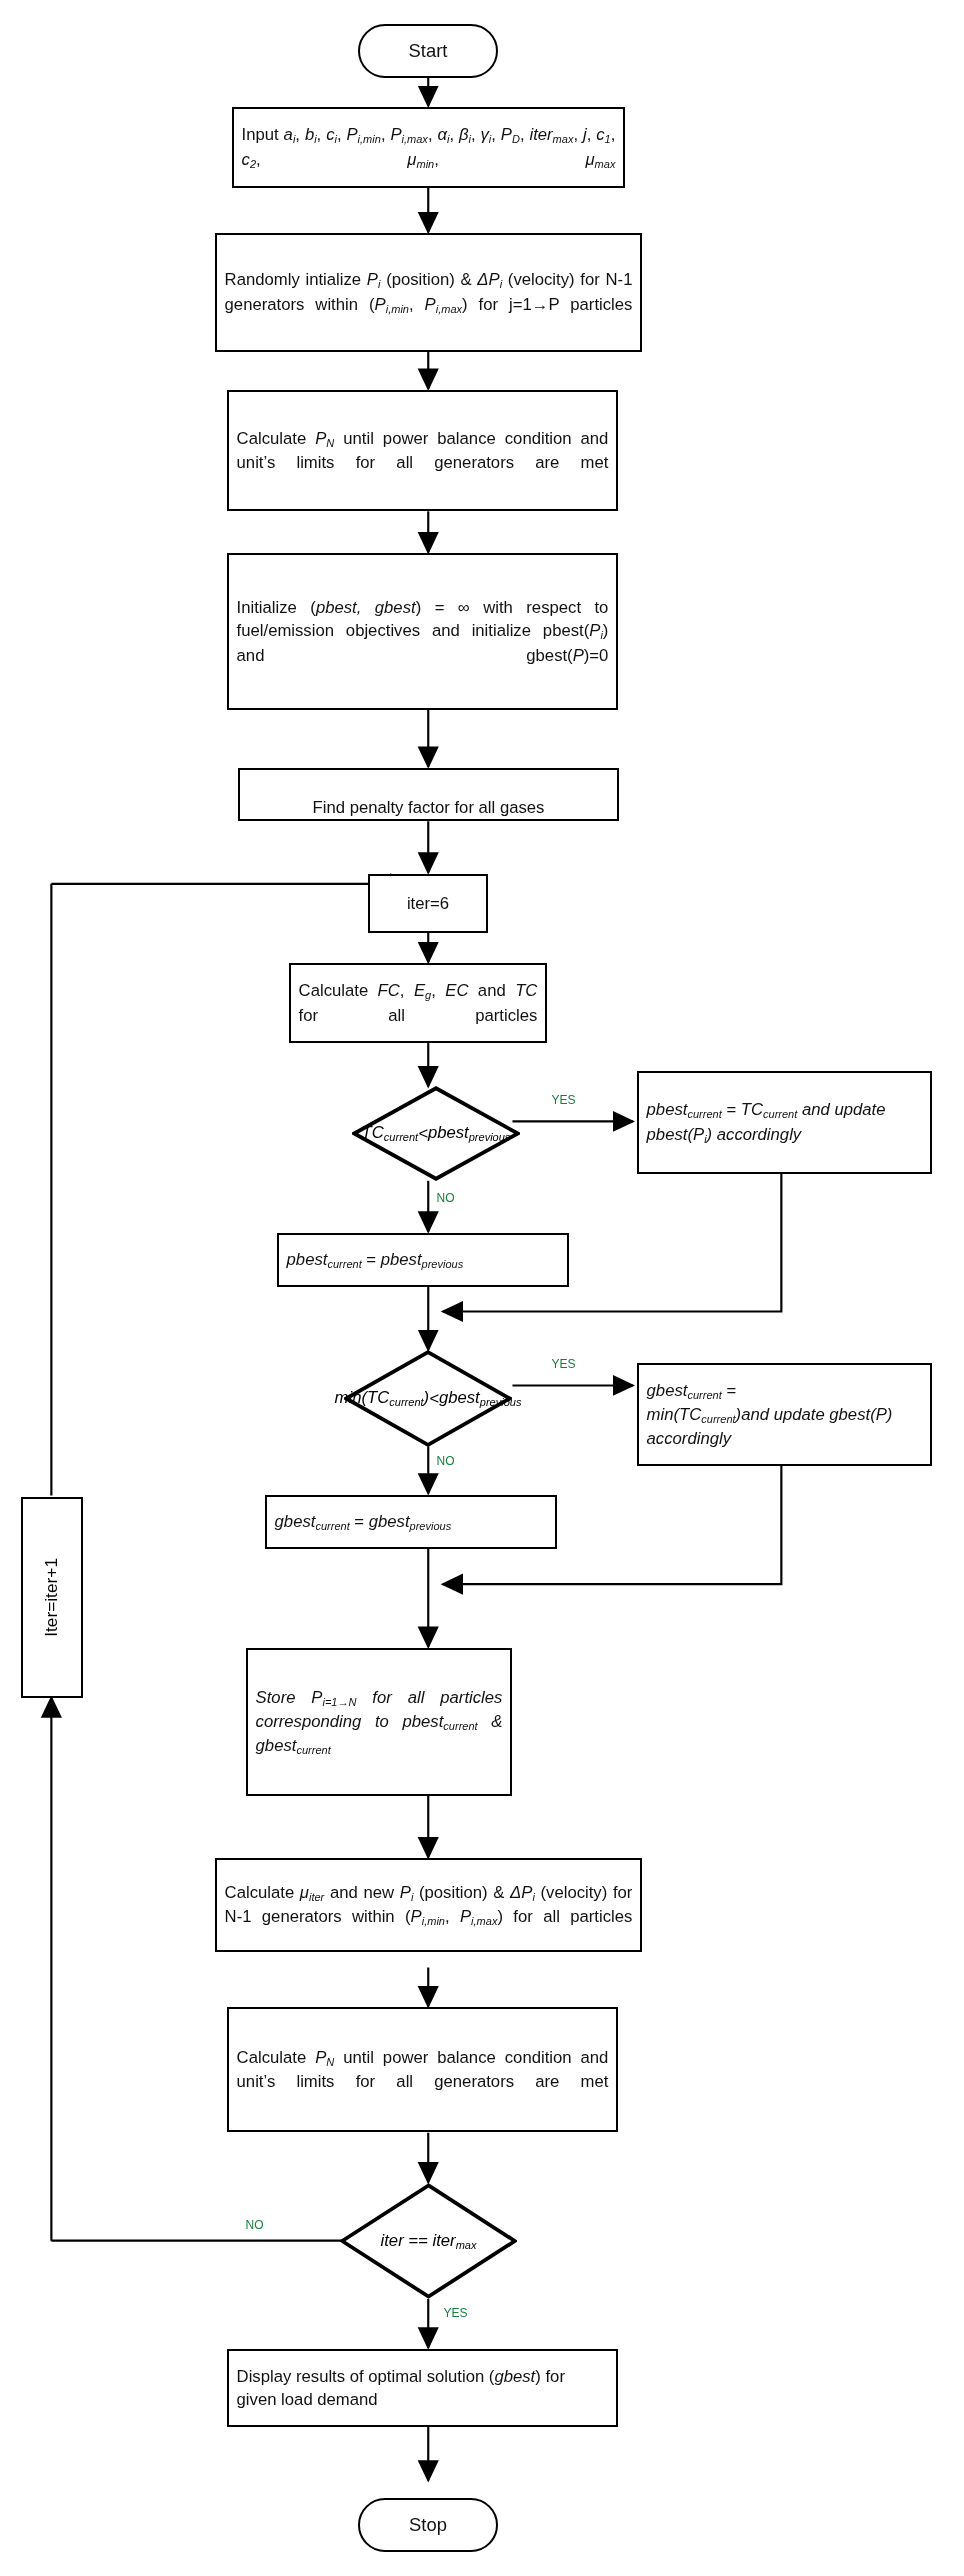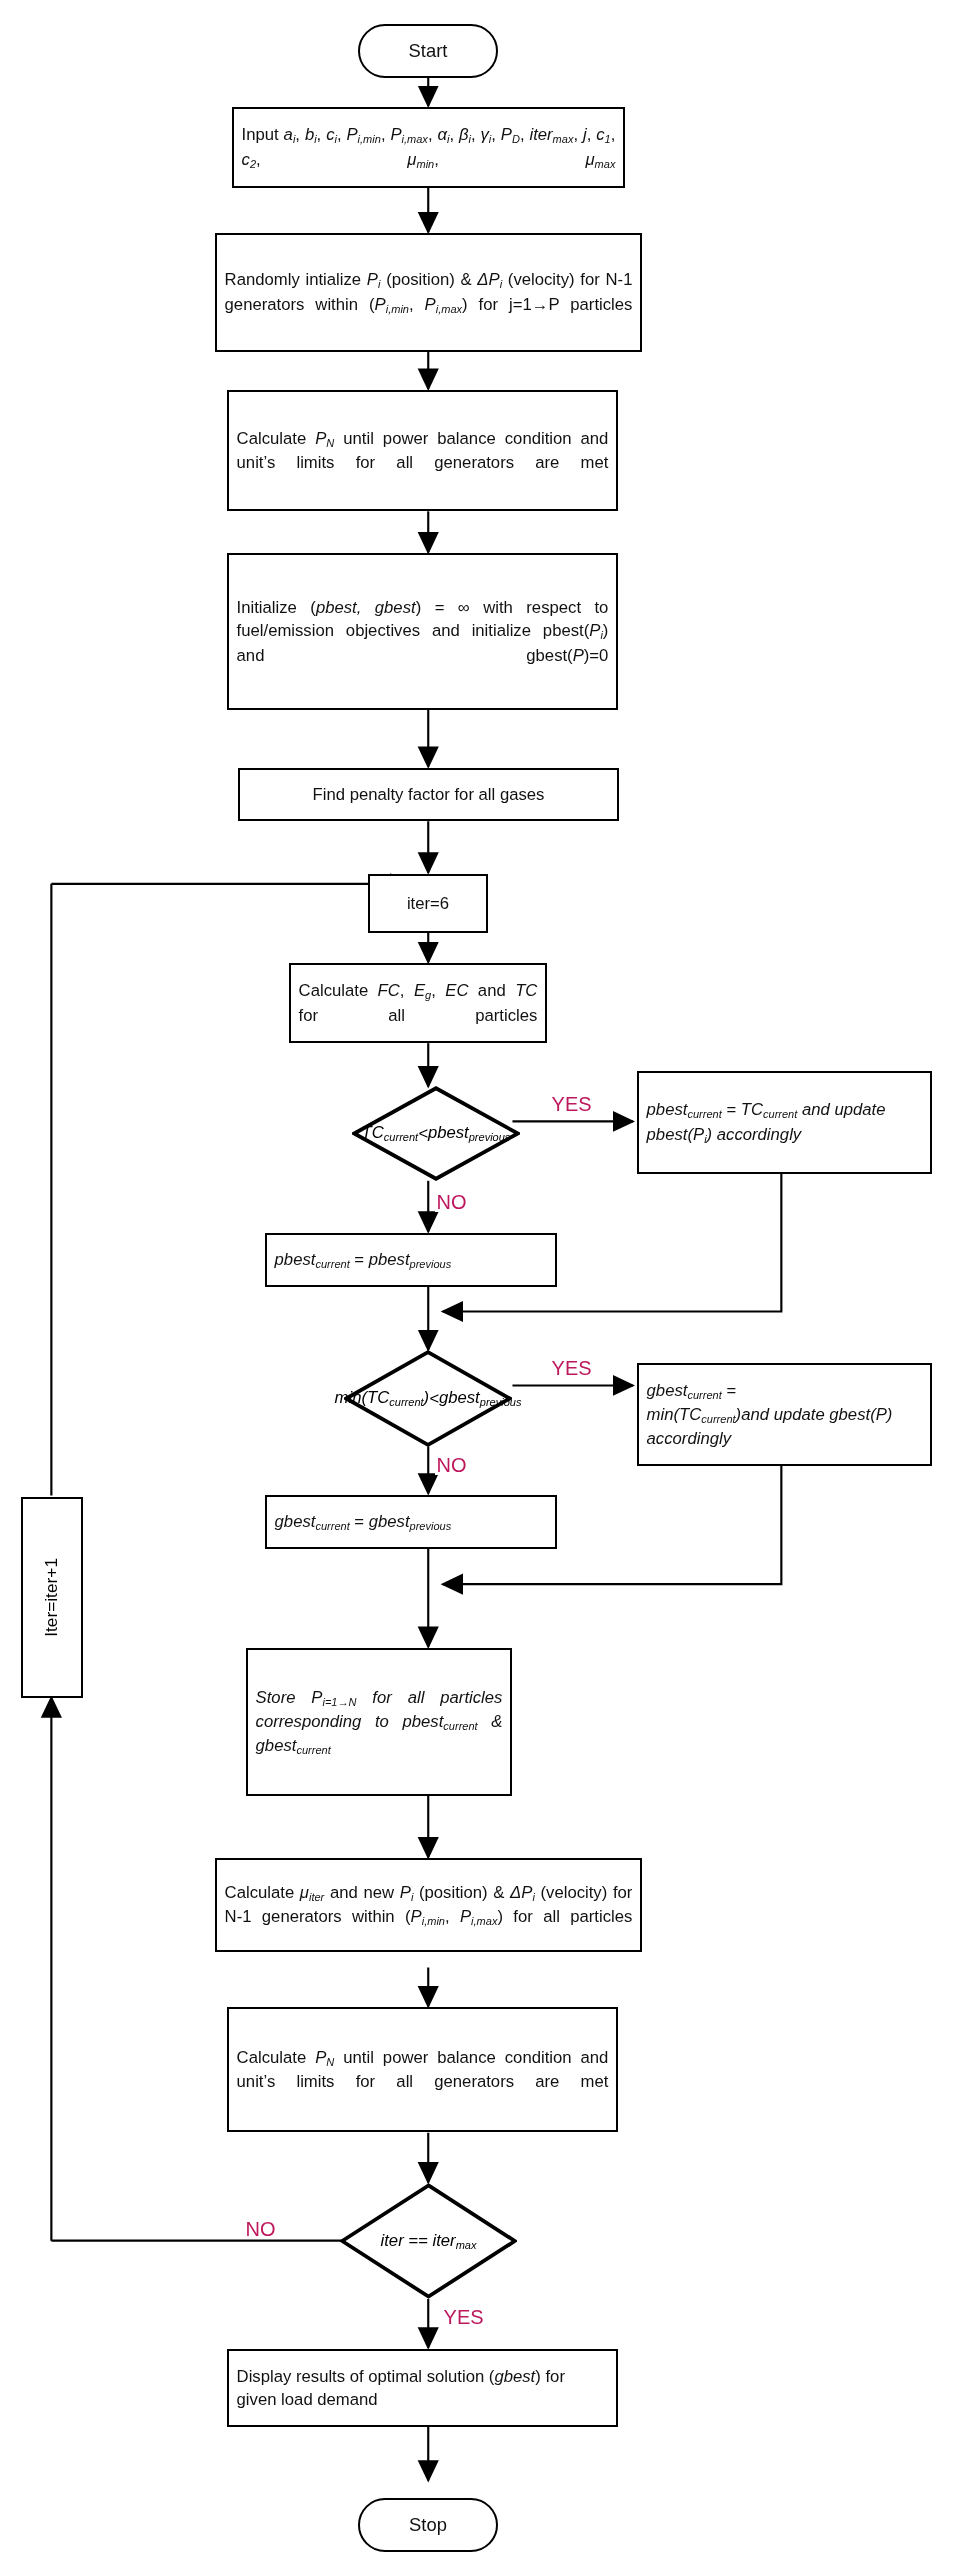--- a/index.html
+++ b/index.html
@@ -12,21 +12,21 @@
   .term{border:2.7px solid #000;border-radius:108px;margin-top:16px;}
   .txt{display:block;width:100%;padding:0 7.6px;color:#111;line-height:1.38;}
   .fs-big{font-size:18.4px;}
   .fs-med{font-size:16.7px;}
   .just{text-align:justify;text-align-last:justify;}
   .ctr{text-align:center;}
   .lft{text-align:left;}
   .ital{font-style:italic;}
   i,em{font-style:italic;}
   sub{font-size:.66em;vertical-align:-.28em;font-style:italic;}
-  .lbl{position:absolute;font-size:20px;color:#be185d;background:#fff;padding:0 1.6px;line-height:1;}
+  .lbl{position:absolute;font-size:12px;color:#15803d;background:#fff;padding:0 1.6px;line-height:1;}
   .diamond{position:absolute;}
   .diamond .dtext{position:absolute;left:0;top:0;width:100%;height:100%;display:flex;align-items:center;justify-content:center;text-align:center;font-size:16.7px;font-style:italic;line-height:1.4;}
   .vert{writing-mode:vertical-rl;transform:rotate(180deg);font-size:17.3px;white-space:nowrap;}
 </style>
 </head>
 <body>
 
 <div id="sheet">
 
   <svg id="wires" viewBox="0 0 1787 4771">
@@ -100,21 +100,21 @@
   </div>
 
   <div class="node proc" style="left:227px;top:390px;width:391px;height:121px;">
     <span class="txt just fs-med">Calculate <i>P<sub>N</sub></i> until power balance condition and unit’s limits for all generators are met</span>
   </div>
 
   <div class="node proc" style="left:227px;top:553px;width:391px;height:157px;">
     <span class="txt just fs-med">Initialize (<i>pbest, gbest</i>) = ∞ with respect to fuel/emission objectives and initialize pbest(<i>P<sub>i</sub></i>) and gbest(<i>P</i>)=0</span>
   </div>
 
-  <div class="node proc" style="left:238px;top:768px;width:381px;height:53px;">
+  <div class="node proc" style="left:238px;top:768px;width:381px;height:53px;align-items:flex-end;">
     <span class="txt ctr fs-med">Find penalty factor for all gases</span>
   </div>
 
   <div class="node proc" style="left:368px;top:874px;width:120px;height:59px;">
     <span class="txt ctr fs-med">iter=6</span>
   </div>
 
   <div class="node proc" style="left:289px;top:963px;width:258px;height:80px;">
     <span class="txt just fs-med">Calculate <i>FC</i>, <i>E<sub>g</sub></i>, <i>EC</i> and <i>TC</i> for all particles</span>
   </div>
@@ -123,21 +123,21 @@
     <svg width="168" height="95" viewBox="0 0 312 176">
       <polygon points="156,4 308,88 156,172 4,88" fill="#fff" stroke="#000" stroke-width="7"></polygon>
     </svg>
     <span class="dtext"><i>TC<sub>current</sub></i> &lt;<br><i>pbest<sub>previous</sub></i></span>
   </div>
 
   <div class="node proc" style="left:637px;top:1071px;width:295px;height:103px;">
     <span class="txt lft fs-med ital"><i>pbest<sub>current</sub></i> = <i>TC<sub>current</sub></i> and update pbest(<i>P<sub>i</sub></i>) accordingly</span>
   </div>
 
-  <div class="node proc" style="left:265px;top:1233px;width:292px;height:54px;">
+  <div class="node proc" style="left:277px;top:1233px;width:292px;height:54px;">
     <span class="txt lft fs-med"><i>pbest<sub>current</sub></i> = <i>pbest<sub>previous</sub></i></span>
   </div>
 
   <div class="diamond" style="left:344px;top:1350px;width:168px;height:97px;">
     <svg width="168" height="97" viewBox="0 0 312 180">
       <polygon points="156,4 308,90 156,176 4,90" fill="#fff" stroke="#000" stroke-width="7"></polygon>
     </svg>
     <span class="dtext"><i>min(TC<sub>current</sub>)</i> &lt;<br><i>gbest<sub>previous</sub></i></span>
   </div>
 

